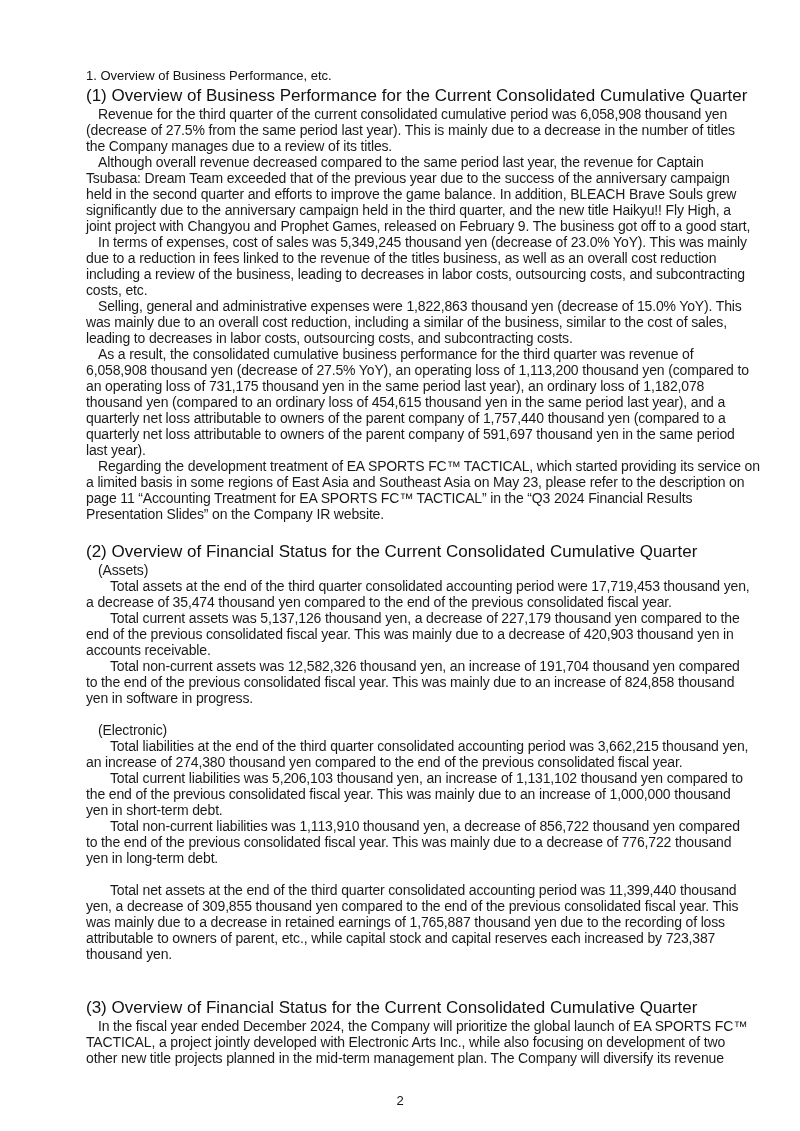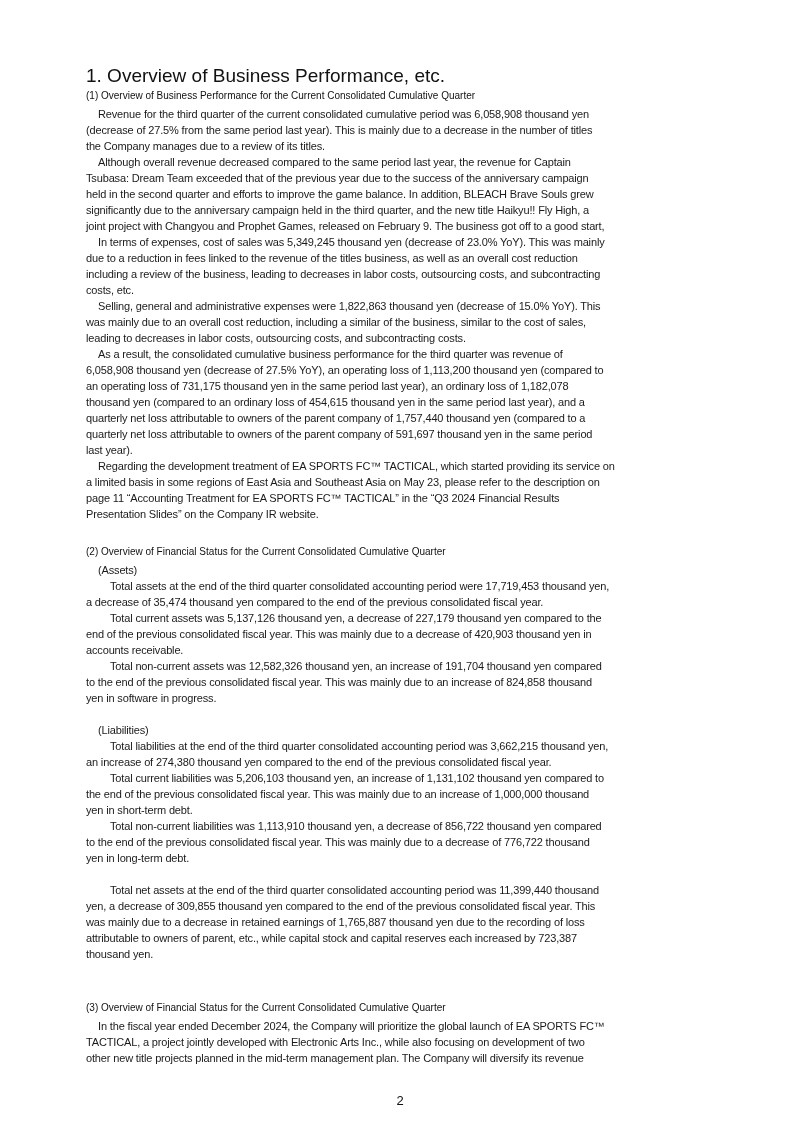--- a/index.html
+++ b/index.html
@@ -1,21 +1,21 @@
 <!DOCTYPE html>
 <html><head>
 <meta charset="utf-8">
 <style>
   html, body { margin: 0; padding: 0; background: #ffffff; }
   body { width: 800px; height: 1131px; position: relative; overflow: hidden;
          font-family: "Liberation Sans", "DejaVu Sans", sans-serif; color: #1a1a1a; }
   .page { position: absolute; left: 86px; top: 66px; width: 600px; }
-  .h1 { font-size: 19px; line-height: 20px; margin: 0; height: 20px; white-space: nowrap; color:#111; }
-  .h2 { font-size: 10px; line-height: 20px; margin: 0; height: 20px; white-space: nowrap; color:#111; }
-  .line { font-size: 11px; line-height: 16px; height: 16px; white-space: nowrap; letter-spacing: -0.15px; }
+  .h1 { font-size: 13px; line-height: 20px; margin: 0; height: 20px; white-space: nowrap; color:#111; }
+  .h2 { font-size: 17px; line-height: 20px; margin: 0; height: 20px; white-space: nowrap; color:#111; }
+  .line { font-size: 14px; line-height: 16px; height: 16px; white-space: nowrap; letter-spacing: -0.15px; }
   .ind1 { padding-left: 12px; }
   .ind2 { padding-left: 24px; }
   .sub { padding-left: 12px; }
   .gap-s { height: 16px; }
   .gap-m { height: 20px; }
   .pagenum { position: absolute; top: 1093px; left: 0; width: 800px; text-align: center;
              font-size: 13px; line-height: 16px; color:#111; }
 </style>
 </head>
 <body>
@@ -91,21 +91,21 @@
       <div>
         <div class="line ind2">Total non-current assets was 12,582,326 thousand yen, an increase of 191,704 thousand yen compared</div>
         <div class="line">to the end of the previous consolidated fiscal year. This was mainly due to an increase of 824,858 thousand</div>
         <div class="line">yen in software in progress.</div>
       </div>
     </div>
 
     <div class="gap-s"></div>
 
     <div>
-      <div class="line sub">(Liabilities)</div>
+      <div class="line sub">(Electronic)</div>
       <div>
         <div class="line ind2">Total liabilities at the end of the third quarter consolidated accounting period was 3,662,215 thousand yen,</div>
         <div class="line">an increase of 274,380 thousand yen compared to the end of the previous consolidated fiscal year.</div>
       </div>
       <div>
         <div class="line ind2">Total current liabilities was 5,206,103 thousand yen, an increase of 1,131,102 thousand yen compared to</div>
         <div class="line">the end of the previous consolidated fiscal year. This was mainly due to an increase of 1,000,000 thousand</div>
         <div class="line">yen in short-term debt.</div>
       </div>
       <div>

